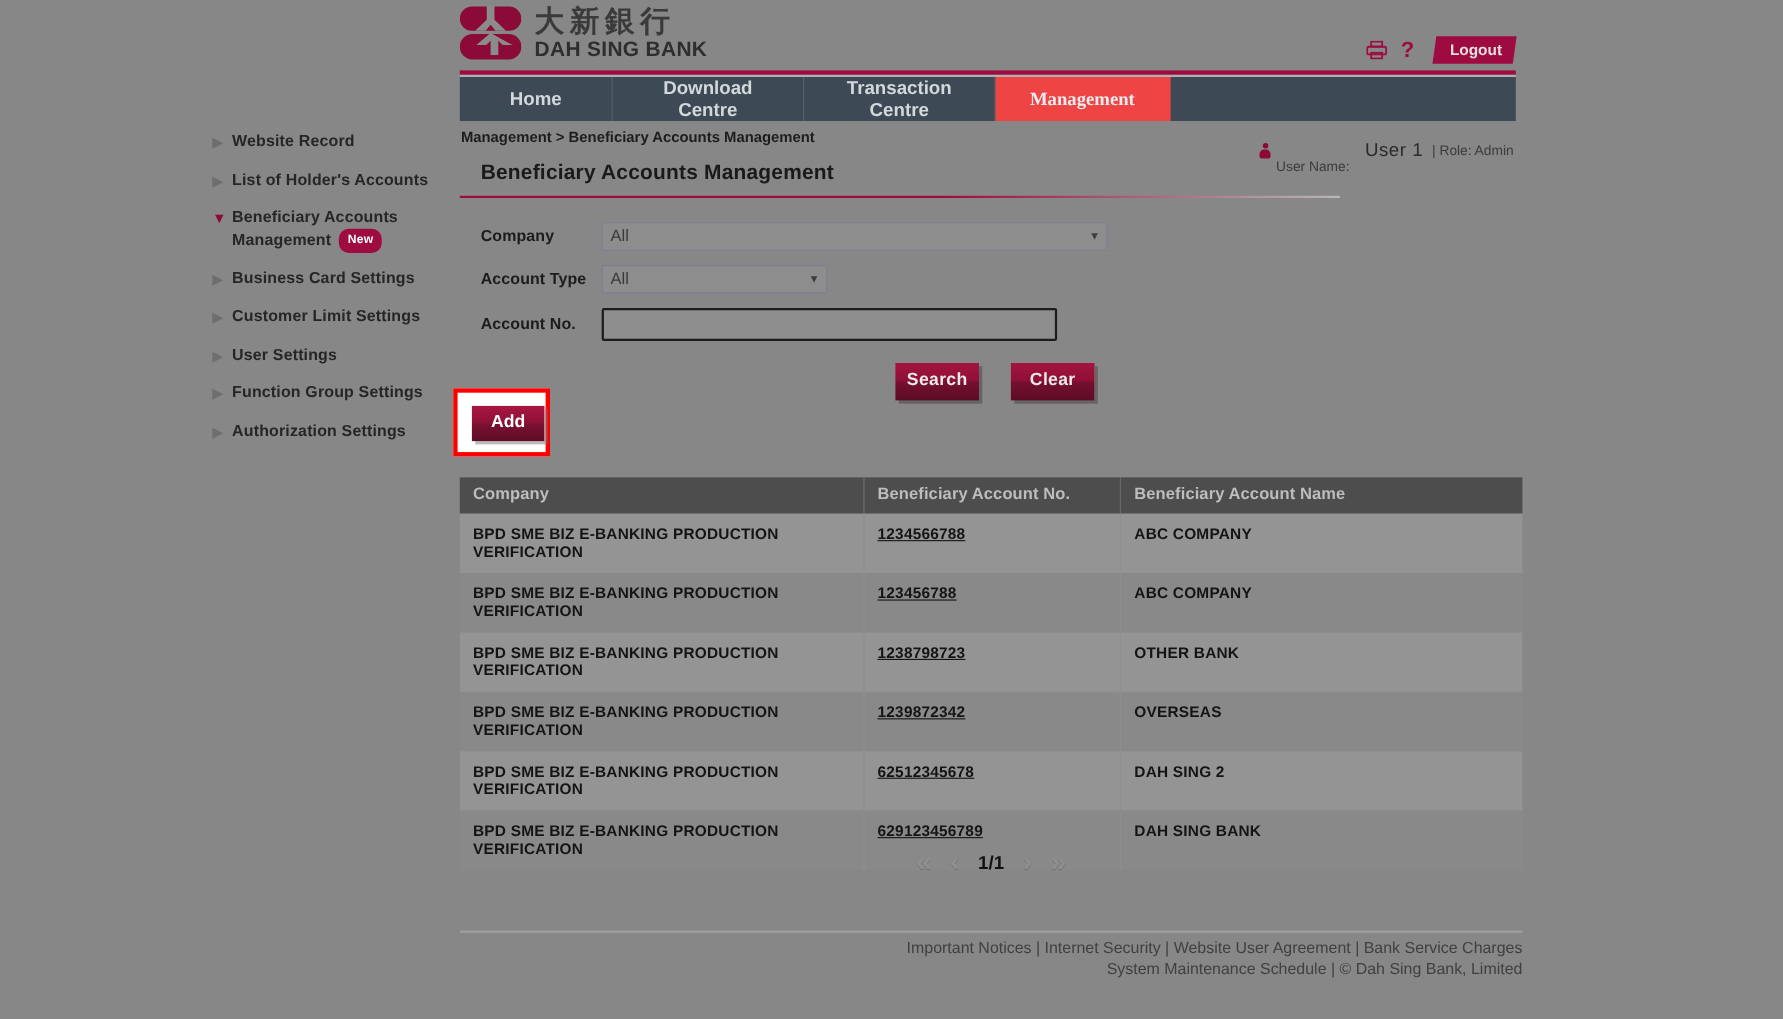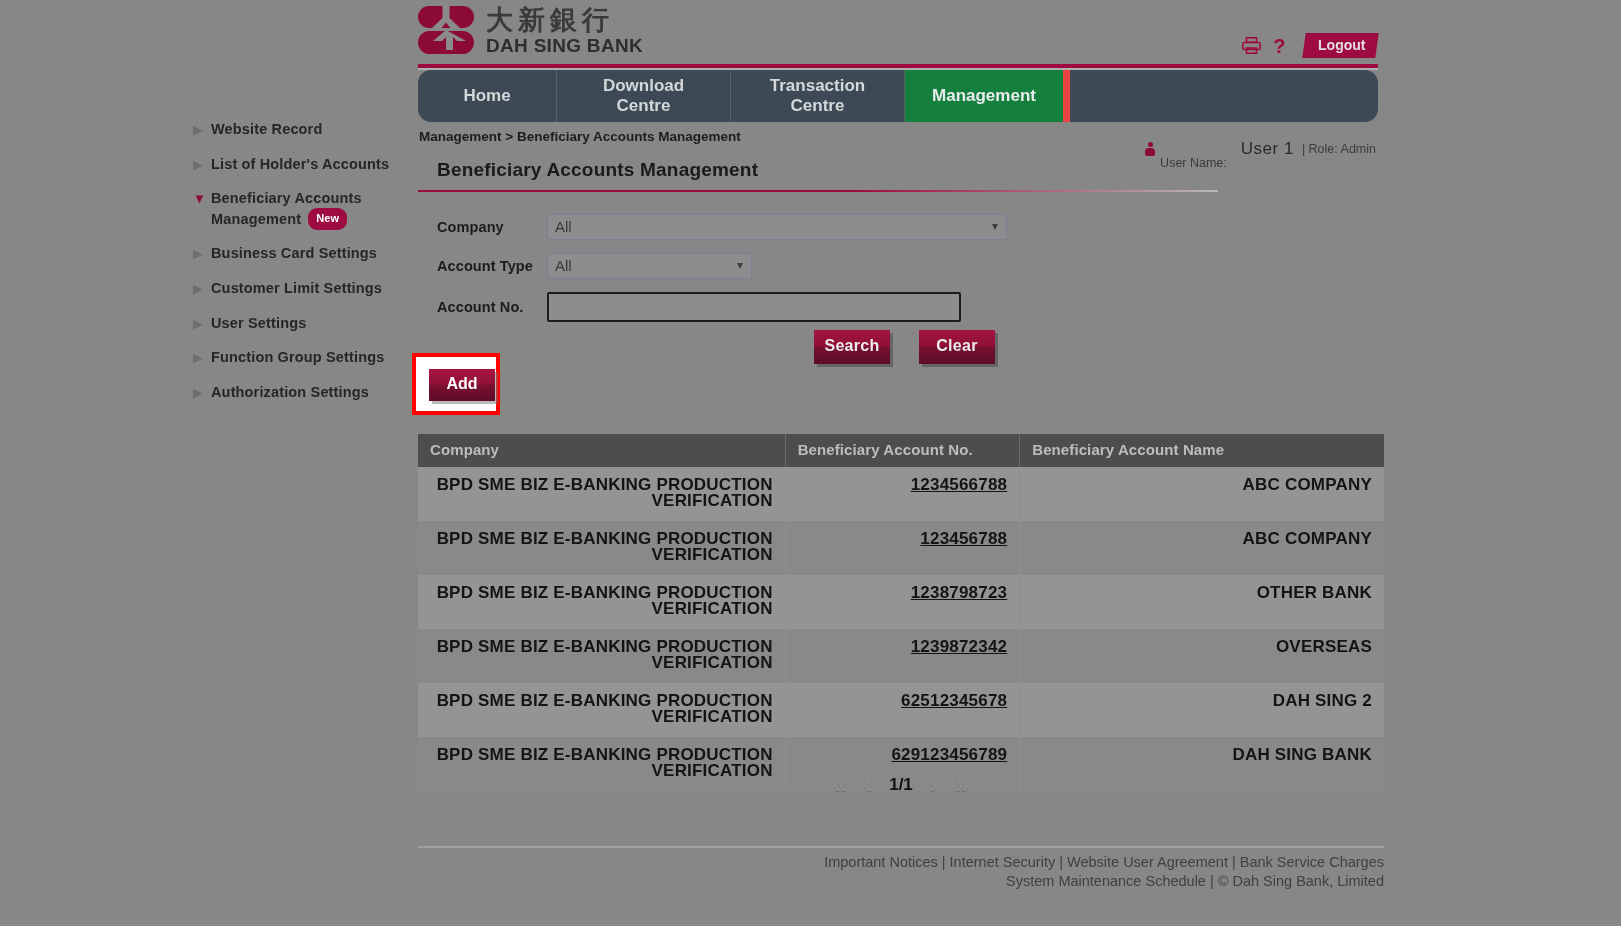--- a/index.html
+++ b/index.html
@@ -62,28 +62,28 @@
     padding:4px 12px 5px 14px;line-height:16px;
     transform:skewX(-8deg);margin-left:6px;
   }
   #logout-btn span{display:block;transform:skewX(8deg);}
 
   #hdr-rule{height:4px;background:#9e0b41;margin-top:2px;}
   #hdr-rule2{height:2px;background:#b0b0b0;}
 
   
   #navbar{
-    height:52px;background:#3d4a55;display:flex;align-items:stretch;border-radius:13px;
+    height:40px;background:#3d4a55;display:flex;align-items:stretch;
   }
   .nav-tab{
     display:flex;align-items:center;justify-content:center;text-align:center;
     color:#d3d8da;font-size:17px;font-weight:bold;line-height:20px;
     padding:0 18px;border-right:1px solid #55626c;
   }
-  .nav-tab.active{background:#15803d;color:#e8ecee;border-right:7px solid #ef4444;}
+  .nav-tab.active{background:#ef4444;color:#e8ecee;border-right:1px solid #ef4444;font-family:Liberation Serif, serif;}
   .nav-filler{flex:1;}
 
   
   #crumbrow{position:relative;height:34px;}
   #breadcrumb{
     position:absolute;left:1px;top:7px;font-size:13.5px;font-weight:bold;color:#1d1d1d;
   }
   #userbox{position:absolute;right:2px;top:6px;display:flex;align-items:center;}
   .user-icon{width:10px;height:14px;position:relative;margin-right:5px;}
   .user-icon i{position:absolute;background:#8c0a37;display:block;}
@@ -155,23 +155,23 @@
 
   
   #tbl{position:absolute;left:0px;top:434px;width:966px;border-collapse:collapse;}
   #tbl th{
     background:#4d4d4d;color:#bdbdbd;font-size:15px;font-weight:bold;
     text-align:left;padding:7px 12px 9px;border-right:1px solid #6b6b6b;
     letter-spacing:.1px;
   }
   #tbl th:last-child{border-right:none;}
   #tbl td{
-    font-size:17px;font-weight:bold;color:#141414;
+    font-size:14px;font-weight:bold;color:#141414;
     padding:10px 12px 12px;border-right:1px solid #8f8f8f;
-    vertical-align:top;line-height:16px;letter-spacing:.2px;text-align:right;
+    vertical-align:top;line-height:16px;letter-spacing:.2px;
   }
   #tbl td:last-child{border-right:none;}
   #tbl tr.odd td{background:#949494;}
   #tbl tr.even td{background:#898989;}
   #tbl td a{color:#141414;text-decoration:underline;}
   .c-company{width:372px;}
   .c-acct{width:222px;}
   .c-name{width:372px;}
 
   

